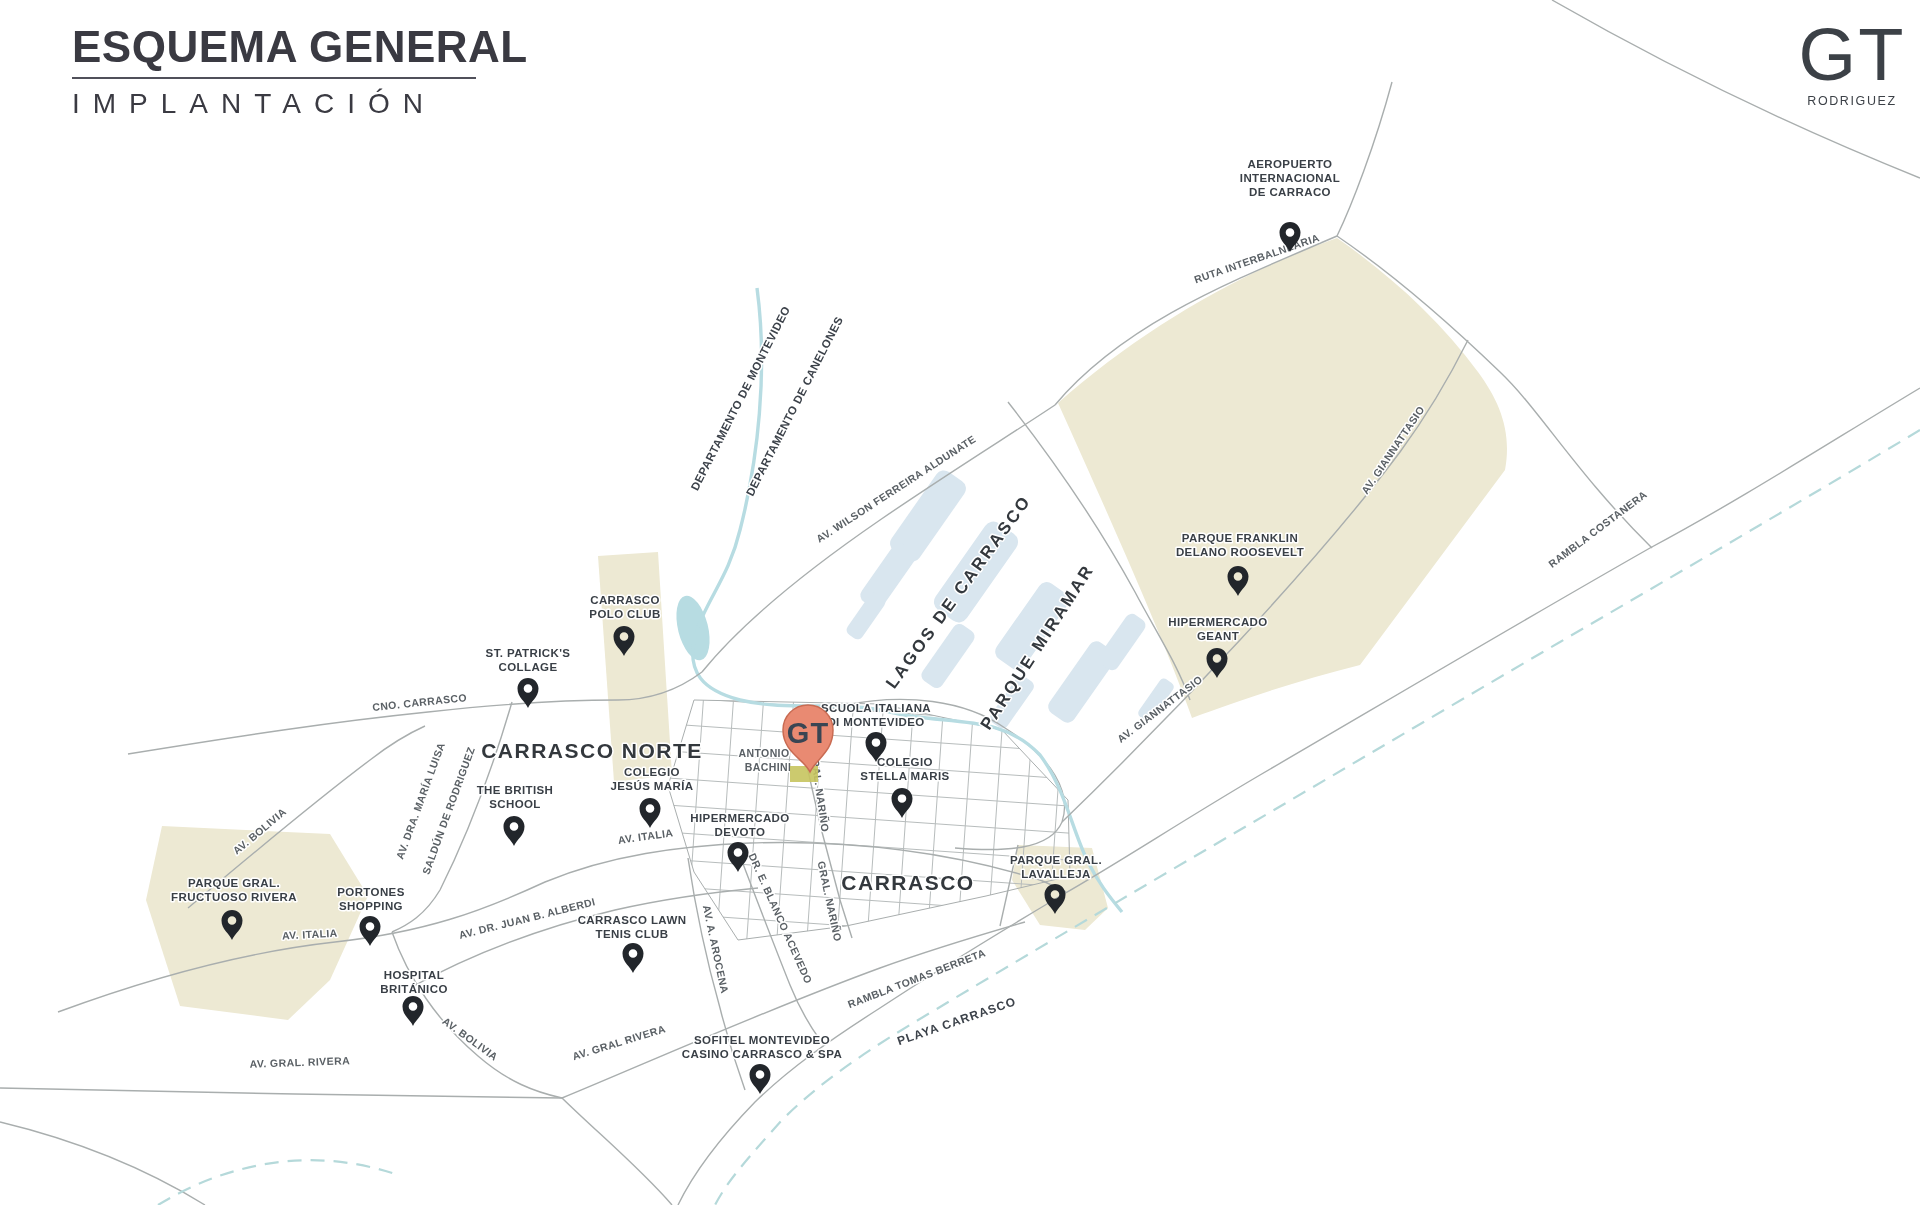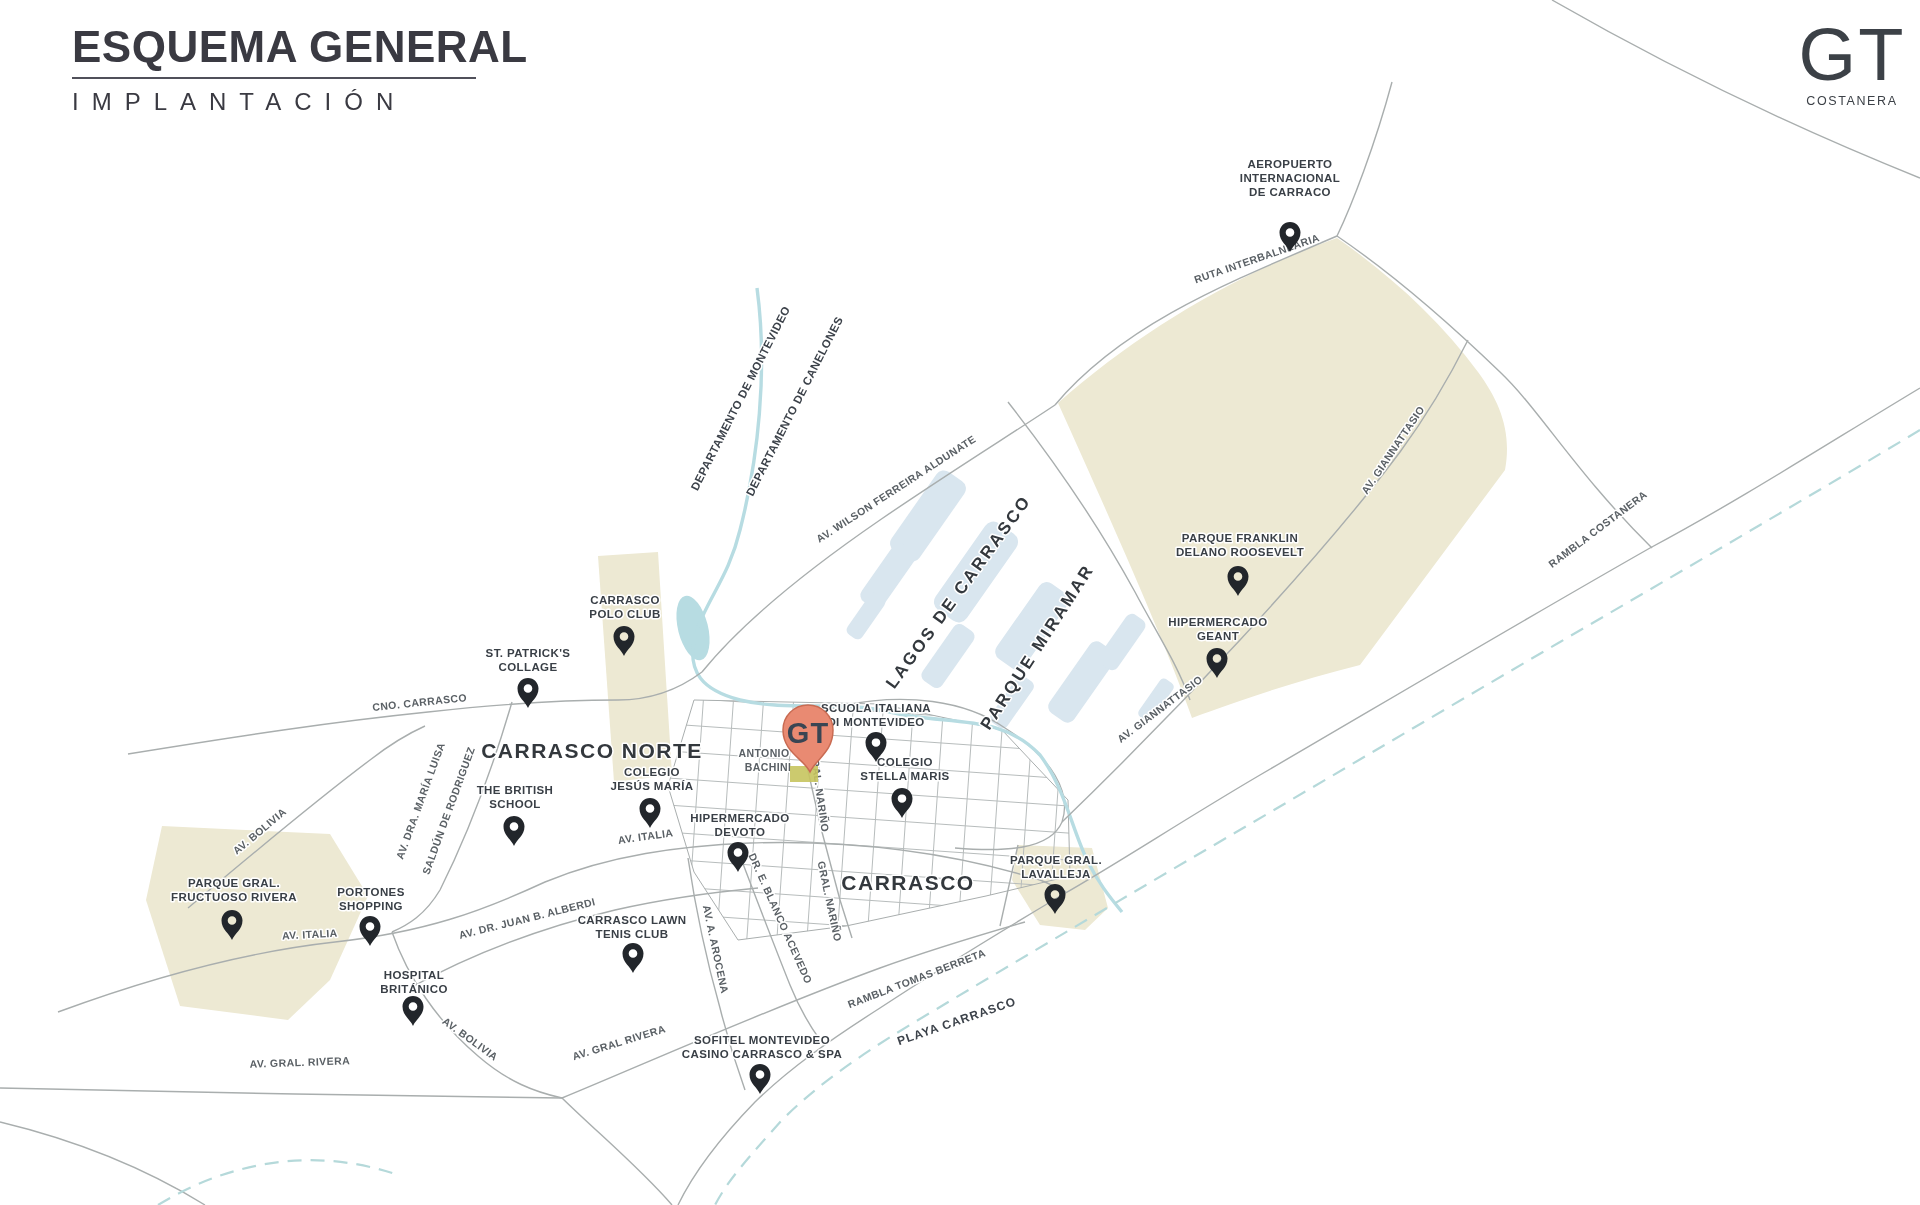--- a/index.html
+++ b/index.html
@@ -3,21 +3,21 @@
 <meta charset="utf-8">
 <style>
   html,body{margin:0;padding:0;background:#ffffff;width:1920px;height:1205px;overflow:hidden;
             font-family:"Liberation Sans",sans-serif;}
   .stage{position:relative;width:1920px;height:1205px;background:#fff;}
   .mapsvg{position:absolute;left:0;top:0;}
   
   .title{position:absolute;left:36px;top:24px;color:#3a3a42;margin-left:36px;}
   .title .t1{font-size:44px;font-weight:800;letter-spacing:.5px;line-height:1.05;}
   .title .rule{width:404px;border-top:2px solid #50505a;margin:7px 0 9px 0;}
-  .title .t2{font-size:24px;font-weight:400;letter-spacing:13px;color:#3a3a42;}
+  .title .t2{font-size:28px;font-weight:400;letter-spacing:13px;color:#3a3a42;}
   
   .logo{position:absolute;left:1796px;top:16px;width:112px;text-align:center;color:#3c4147;}
   .logo .gt{font-size:74px;font-weight:300;letter-spacing:2px;line-height:1.05;}
   .logo .gname{font-size:12.5px;font-weight:400;letter-spacing:1.6px;margin-top:0px;}
   
   text{font-family:"Liberation Sans",sans-serif;text-anchor:middle;
        paint-order:stroke;stroke:#ffffff;stroke-width:3px;stroke-linejoin:round;}
   .poi{font-size:11.5px;font-weight:700;letter-spacing:.4px;fill:#393f46;}
   .road{font-size:10.5px;font-weight:700;letter-spacing:.4px;fill:#5a6065;}
   .bnd{font-size:11.5px;font-weight:700;letter-spacing:.4px;fill:#3c424a;}
@@ -227,16 +227,16 @@
 </svg>
 
 <div class="title">
   <div class="t1">ESQUEMA GENERAL</div>
   <div class="rule"></div>
   <div class="t2">IMPLANTACIÓN</div>
 </div>
 
 <div class="logo">
   <div class="gt">GT</div>
-  <div class="gname">COSTANERA</div>
+  <div class="gname">RODRIGUEZ</div>
 </div>
 
 </div>
 
 </body></html>

